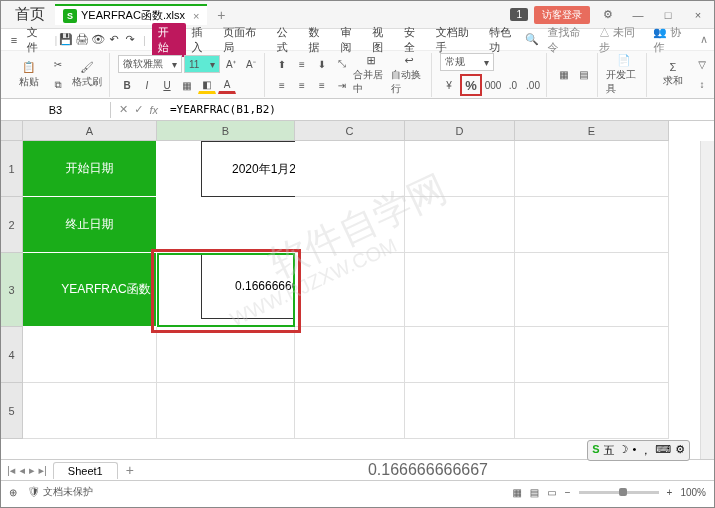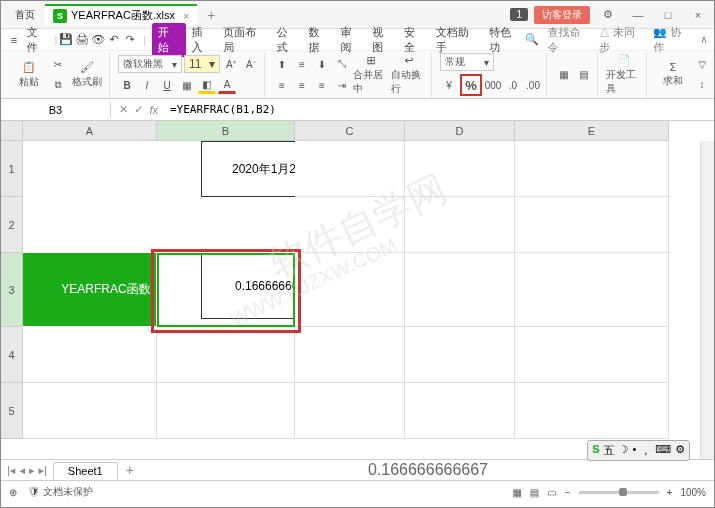--- a/index.html
+++ b/index.html
@@ -1,45 +1,45 @@
 <!DOCTYPE html>
 <html><head>
 <meta charset="utf-8">
 <style>
 * { margin: 0; padding: 0; box-sizing: border-box; font-family: "Microsoft YaHei", "微软雅黑", sans-serif; }
 body { background: #fff; width: 715px; height: 508px; overflow: hidden; position: relative; border: 1px solid #888; }
 
 
 .titlebar { height: 28px; background: #f5f5f5; display: flex; align-items: center; padding: 0 4px; border-bottom: 1px solid #ddd; }
-.home-tab { padding: 2px 10px; font-size: 10px; color: #333; }
+.home-tab { padding: 2px 10px; font-size: 15px; color: #333; }
 .file-tab { display: flex; align-items: center; padding: 2px 8px; font-size: 11px; background: #fff; border-top: 2px solid #1aad19; }
 .file-tab .ficon { width: 14px; height: 14px; background: #1aad19; border-radius: 2px; margin-right: 4px; display: flex; align-items: center; justify-content: center; color: #fff; font-size: 9px; font-weight: bold; }
 .add-tab { padding: 2px 10px; color: #888; font-size: 14px; }
 .titlebar-right { margin-left: auto; display: flex; align-items: center; gap: 6px; }
 .notif { background: #555; color: #fff; font-size: 10px; padding: 1px 6px; border-radius: 2px; }
 .guest { background: #e86c5d; color: #fff; font-size: 10px; padding: 2px 8px; border-radius: 2px; }
 .win-btn { width: 24px; text-align: center; font-size: 11px; color: #666; }
 
 
 .menubar { height: 22px; display: flex; align-items: center; padding: 0 6px; font-size: 11px; color: #444; border-bottom: 1px solid #eee; }
 .menu-left { display: flex; align-items: center; gap: 2px; }
 .menu-item { padding: 2px 4px; cursor: pointer; }
-.menu-item.active { background: #a21caf; color: #fff; border-radius: 2px; padding: 2px 6px; }
+.menu-item.active { background: #be185d; color: #fff; border-radius: 2px; padding: 2px 6px; }
 .menu-right { margin-left: auto; display: flex; align-items: center; gap: 8px; color: #888; }
 .menu-icon { width: 14px; height: 14px; display: inline-flex; align-items: center; justify-content: center; }
 
 
 .ribbon { height: 48px; background: #fafafa; display: flex; align-items: center; padding: 2px 6px; border-bottom: 1px solid #ccc; gap: 4px; font-size: 10px; color: #555; }
 .rib-group { display: flex; align-items: center; gap: 2px; padding: 0 4px; border-right: 1px solid #e0e0e0; height: 44px; }
 .rib-big { display: flex; flex-direction: column; align-items: center; justify-content: center; width: 36px; }
 .rib-big .lbl { font-size: 10px; margin-top: 1px; }
 .rib-small-col { display: flex; flex-direction: column; gap: 2px; }
 .rib-btn { width: 18px; height: 18px; display: flex; align-items: center; justify-content: center; border: 1px solid transparent; }
 .font-sel { border: 1px solid #ccc; padding: 1px 4px; min-width: 64px; font-size: 10px; background: #fff; display: flex; align-items: center; justify-content: space-between; }
-.size-sel { border: 1px solid #ccc; padding: 1px 4px; width: 36px; font-size: 12px; background: #fef9c3; display: flex; align-items: center; justify-content: space-between; }
+.size-sel { border: 1px solid #ccc; padding: 1px 4px; width: 36px; font-size: 10px; background: #5eead4; display: flex; align-items: center; justify-content: space-between; }
 .num-sel { border: 1px solid #ccc; padding: 1px 4px; width: 54px; font-size: 10px; background: #fff; display: flex; align-items: center; justify-content: space-between; }
 .percent-btn { border: 2px solid #cc3333; width: 22px; height: 22px; display: flex; align-items: center; justify-content: center; font-size: 13px; font-weight: bold; }
 .tiny-icon { font-size: 11px; color: #555; }
 
 
 .formula-bar { height: 22px; display: flex; align-items: center; border-bottom: 1px solid #ccc; font-size: 11px; }
 .name-box { width: 110px; border-right: 1px solid #ccc; padding: 2px 8px; text-align: center; background: #fff; }
 .fx-icons { display: flex; align-items: center; gap: 6px; padding: 0 8px; color: #888; }
 .formula-input { flex: 1; padding: 2px 4px; font-family: Consolas, monospace; }
 
@@ -259,25 +259,27 @@
   </div>
   <div class="row-headers" style="position:absolute;left:0;top:20px;">
     <div class="row-h" style="height:56px;">1</div>
     <div class="row-h" style="height:56px;">2</div>
     <div class="row-h selected" style="height:74px;">3</div>
     <div class="row-h" style="height:56px;">4</div>
     <div class="row-h" style="height:56px;">5</div>
   </div>
   <div class="grid-area" style="position:absolute;left:22px;top:20px;right:14px;bottom:0;">
 
+    <div class="cell green" style="left:0;top:0;width:134px;height:56px;">开始日期</div>
     <div class="cell boxed" style="left:134px;top:0;width:138px;height:56px;">2020年1月2日</div>
     <div class="cell" style="left:272px;top:0;width:110px;height:56px;"></div>
     <div class="cell" style="left:382px;top:0;width:110px;height:56px;"></div>
     <div class="cell" style="left:492px;top:0;width:154px;height:56px;"></div>
 
+    <div class="cell green" style="left:0;top:56px;width:134px;height:56px;">终止日期</div>
     <div class="cell" style="left:272px;top:56px;width:110px;height:56px;"></div>
     <div class="cell" style="left:382px;top:56px;width:110px;height:56px;"></div>
     <div class="cell" style="left:492px;top:56px;width:154px;height:56px;"></div>
 
     <div class="cell green" style="left:0;top:112px;width:134px;height:74px;padding-left:33px;">YEARFRAC函数</div>
     <div class="cell boxed" style="left:134px;top:112px;width:138px;height:66px;">0.166666667</div>
     <div class="cell" style="left:272px;top:112px;width:110px;height:74px;"></div>
     <div class="cell" style="left:382px;top:112px;width:110px;height:74px;"></div>
     <div class="cell" style="left:492px;top:112px;width:154px;height:74px;"></div>
 

